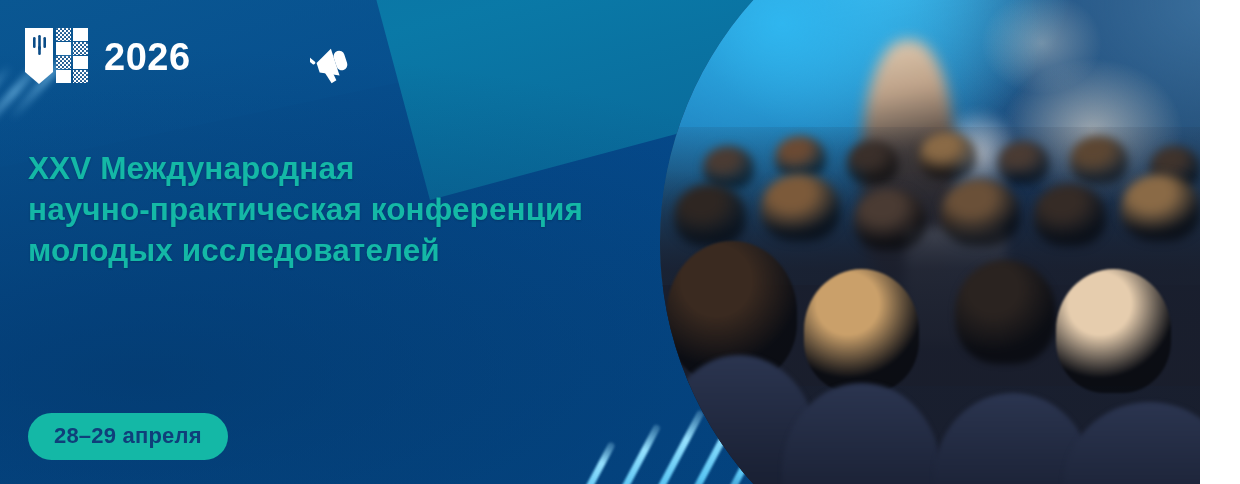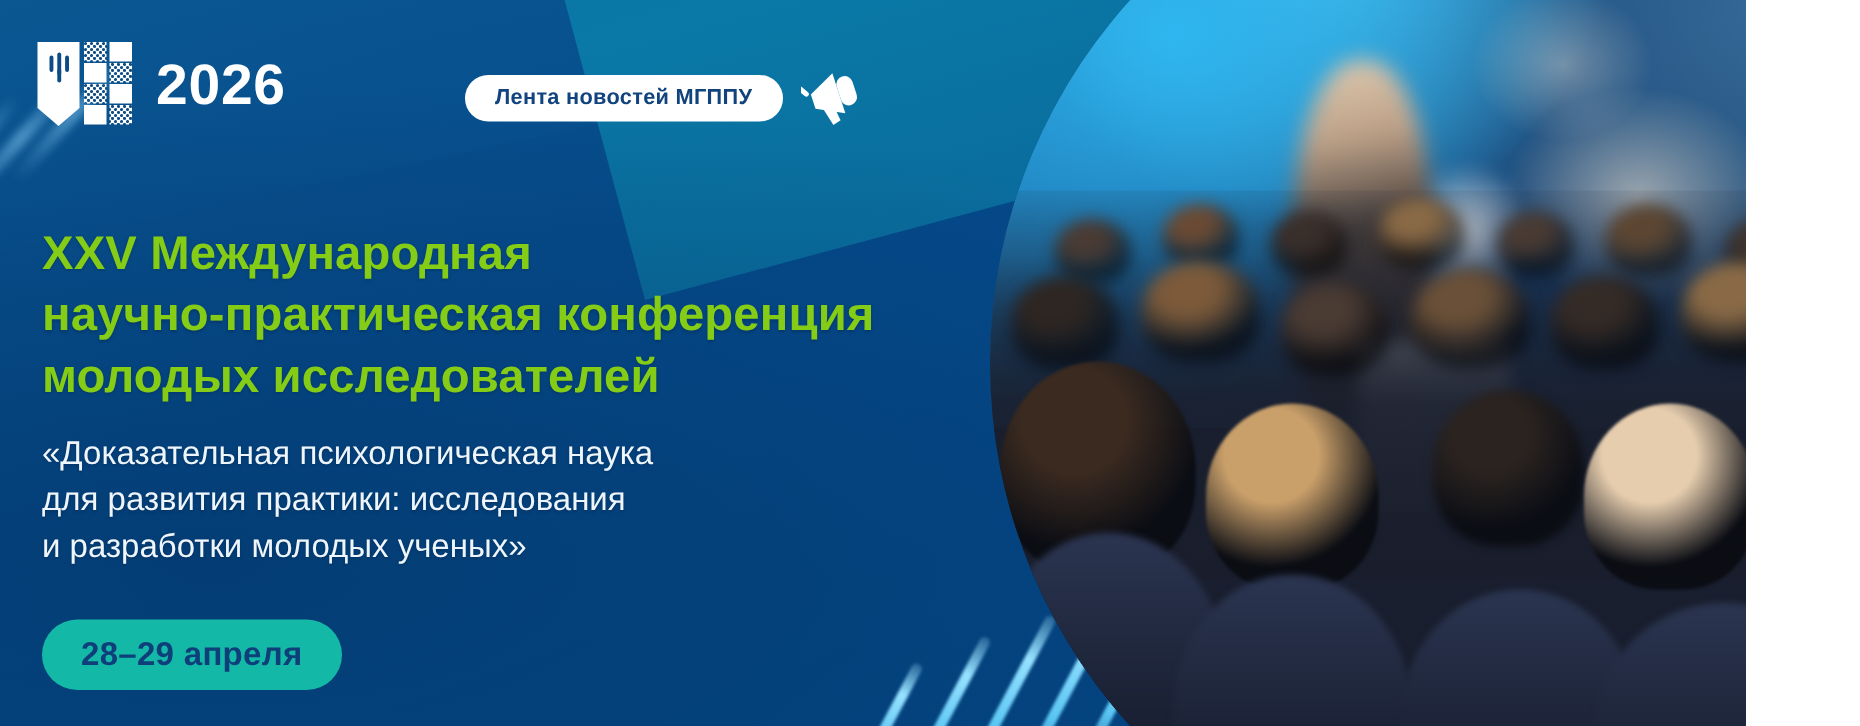--- a/index.html
+++ b/index.html
@@ -3,20 +3,21 @@
 <meta charset="utf-8">
 <style>
   html,body{margin:0;padding:0;background:#fff;}
   body{font-family:"Liberation Sans","DejaVu Sans",sans-serif;}
 
   .banner{
     position:relative;
     width:1164px;height:484px;
     overflow:hidden;
     background:#054a87;
+    padding-left:36px;
   }
 
   
   .bg-base{
     position:absolute;inset:0;
     background:
       linear-gradient(160deg,#0a5590 0%,#05498a 38%,#034480 100%);
   }
   
   .bg-wedge{
@@ -144,21 +145,21 @@
     border-radius:999px;
     padding:7px 20px 8px;
     font-size:14.5px;font-weight:700;letter-spacing:.2px;
     white-space:nowrap;
   }
   .megaphone{display:block;}
 
   
   .headline{
     position:absolute;left:28px;top:148px;width:700px;
-    color:#84cc16;
+    color:#14b8a6;
     font-size:31.5px;font-weight:700;line-height:1.30;
     letter-spacing:.1px;
     white-space:pre-line;
     text-shadow:0 1px 2px rgba(0,20,45,.25);
   }
   .subhead{
     position:absolute;left:28px;top:286px;width:640px;
     color:#eef5fb;
     font-size:22px;font-weight:400;line-height:1.42;
     white-space:pre-line;
@@ -269,34 +270,30 @@
           <rect x="51" y="30" width="15" height="13" fill="#ffffff"></rect>
           <rect x="34" y="44" width="15" height="13" fill="#ffffff"></rect>
           <rect x="51" y="44" width="15" height="13" fill="url(#halftone)"></rect>
         </g>
       </svg>
     </span>
     <span class="logo-year">2026</span>
   </div>
 
   <div class="news-chip">
-    <span class="news-pill">Лента новостей МГППУ</span>
     <span>
       <svg class="megaphone" width="46" height="42" viewBox="0 0 46 42" aria-hidden="true">
         <g fill="#ffffff" transform="rotate(-18 23 21)">
           <path d="M8,14 L26,5 L26,33 L8,24 Z"></path>
           <rect x="26" y="9" width="11" height="20" rx="5.5"></rect>
           <path d="M12.5,24.5 L20,24.5 L21.5,36.5 L16,38 Z"></path>
           <rect x="2" y="6" width="3.4" height="9" rx="1.7" transform="rotate(-32 3.7 10.5)"></rect>
         </g>
       </svg>
     </span>
   </div>
 
   <div class="headline">XXV Международная
 научно-практическая конференция
 молодых исследователей</div>
-  <div class="subhead">«Доказательная психологическая наука
-для развития практики: исследования
-и разработки молодых ученых»</div>
   <div class="date-pill">28–29 апреля</div>
 
 </div>
 
 </body></html>

